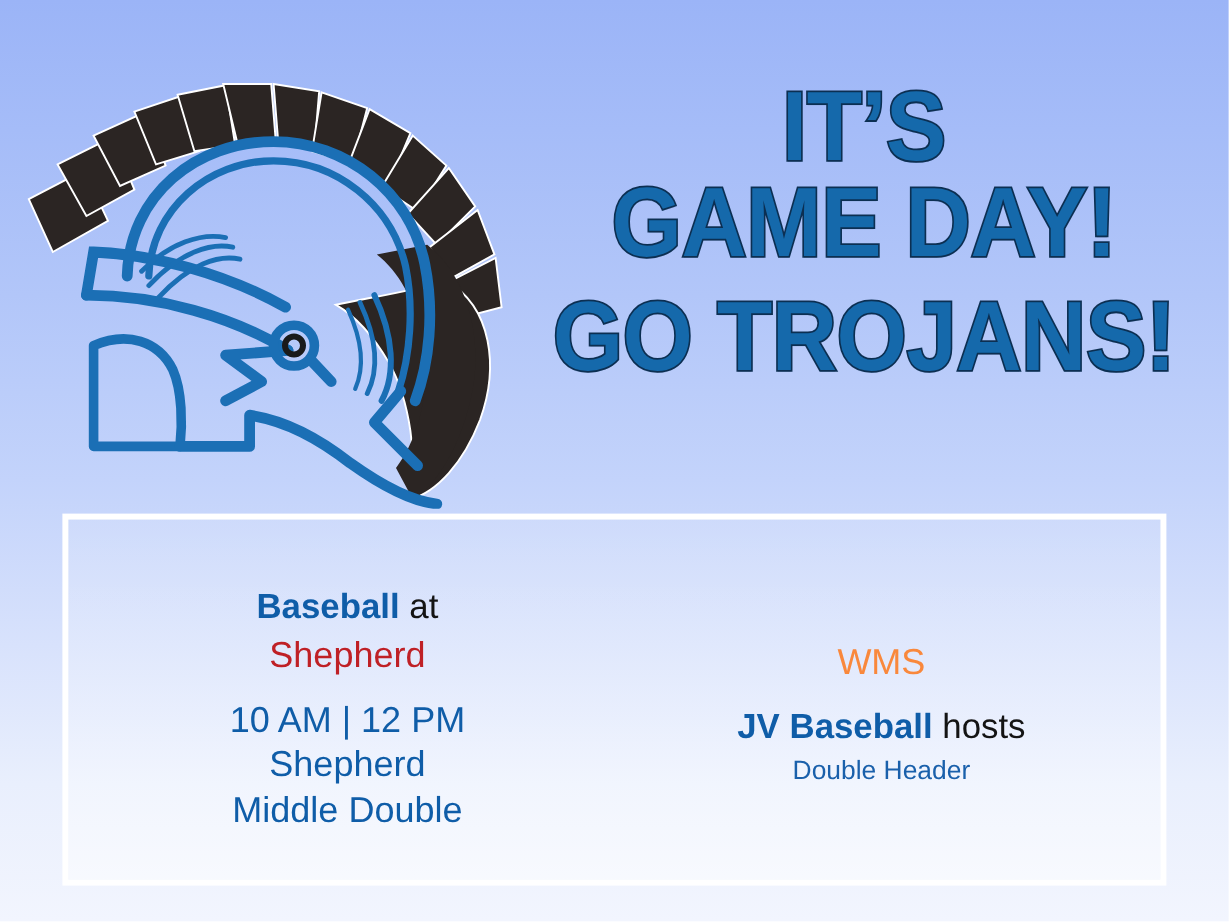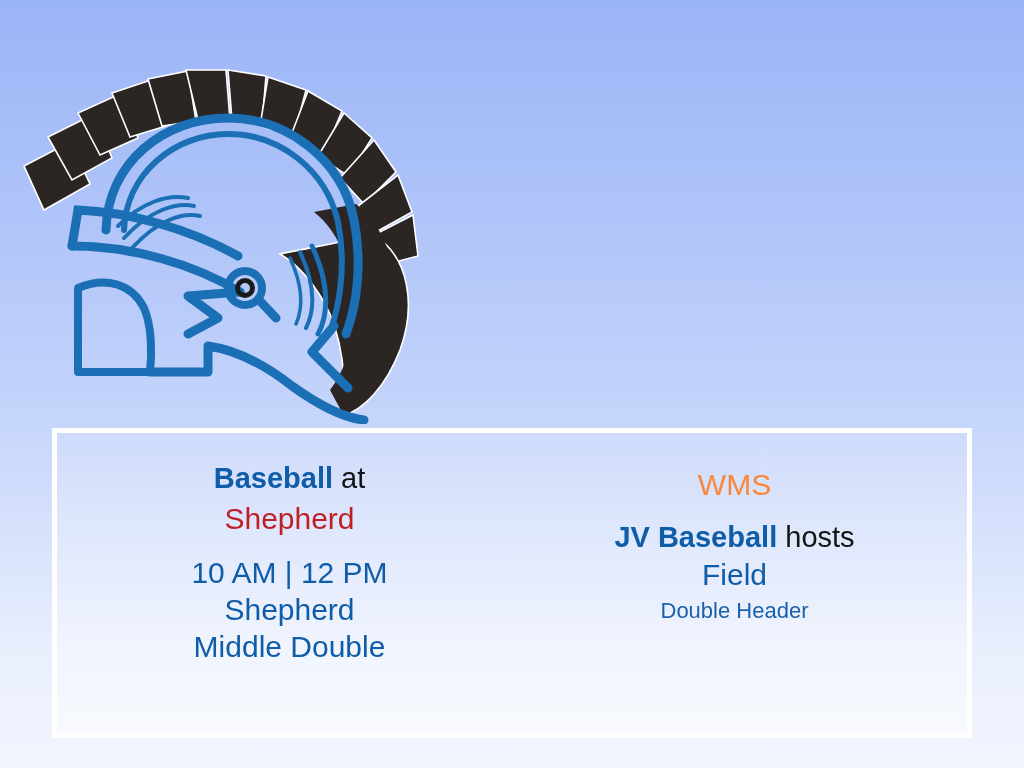--- a/index.html
+++ b/index.html
@@ -80,20 +80,21 @@
                 rgba(255,255,255,0.10) 0%,
                 rgba(255,255,255,0.28) 55%,
                 rgba(255,255,255,0.52) 100%);
   }
   #panel-columns {
     display: flex;
     width: 100%;
     height: 100%;
     box-sizing: border-box;
     padding: 28px 10px 10px 10px;
+    align-items: center;
   }
   .info-col {
     flex: 1 1 50%;
     text-align: center;
   }
   .info-line {
     font-family: "Liberation Sans", sans-serif;
     line-height: 1.18;
   }
   .line-matchup {
@@ -193,39 +194,43 @@
       </g>
 
       <g>
         <circle cx="233" cy="254" r="17" fill="none" stroke="#1b6fb5" stroke-width="8"></circle>
         <circle cx="233" cy="254" r="7.5" fill="none" stroke="#1a1a1a" stroke-width="5"></circle>
         <path d="M247,266 L264,284" stroke="#1b6fb5" stroke-width="9" stroke-linecap="round" fill="none"></path>
       </g>
     </svg>
   </div>
 
+  <div id="headline">
+    <span class="hl-line hl-1">IT’S</span>
+    <span class="hl-line hl-2">GAME DAY!</span>
+    <span class="hl-line hl-3">GO TROJANS!</span>
+  </div>
 
   <div id="info-panel">
     <div id="panel-columns">
 
       <div class="info-col col-left">
         <div class="info-line line-matchup">
           <span class="team">Baseball</span><span> </span><span class="verb">at</span>
         </div>
         <div class="info-line line-opponent opp-red">Shepherd</div>
         <div class="info-line line-detail">10 AM | 12 PM</div>
         <div class="info-line line-detail">Shepherd</div>
         <div class="info-line line-detail">Middle Double</div>
       </div>
 
       <div class="info-col col-right">
         <div class="info-line line-opponent opp-orange">WMS</div>
         <div class="info-line line-matchup">
           <span class="team">JV Baseball</span><span> </span><span class="verb">hosts</span>
         </div>
-        <div class="info-line line-detail">Field</div>
         <div class="info-line line-note">Double Header</div>
       </div>
 
     </div>
   </div>
 
 </div>
 
 </body></html>

